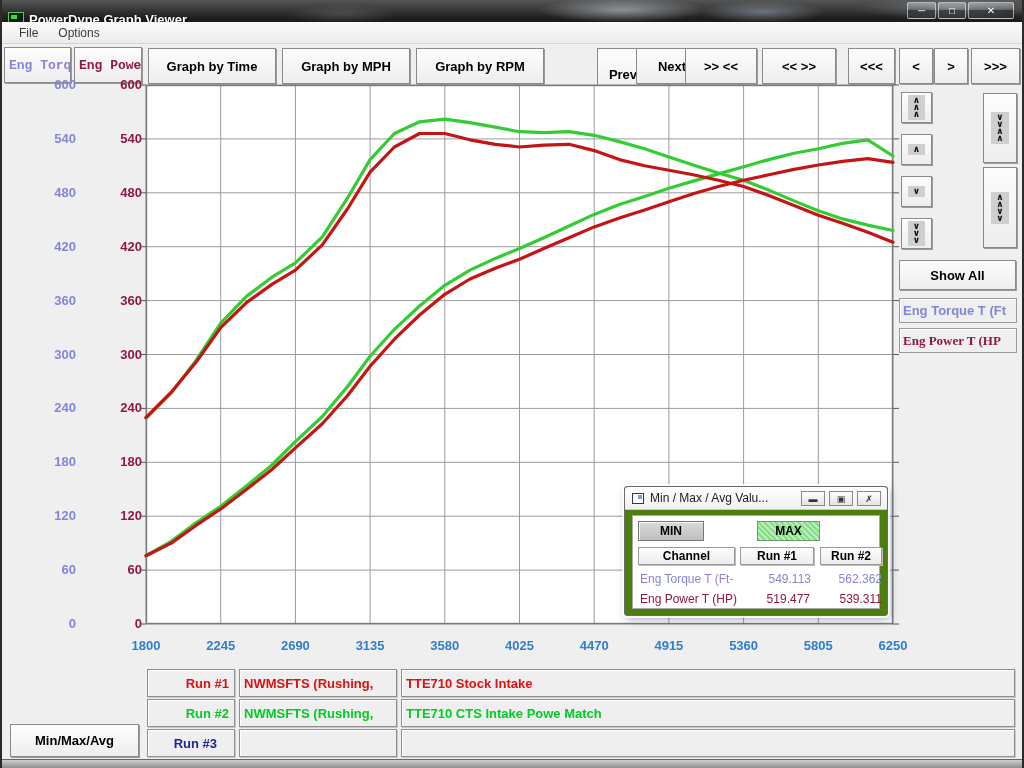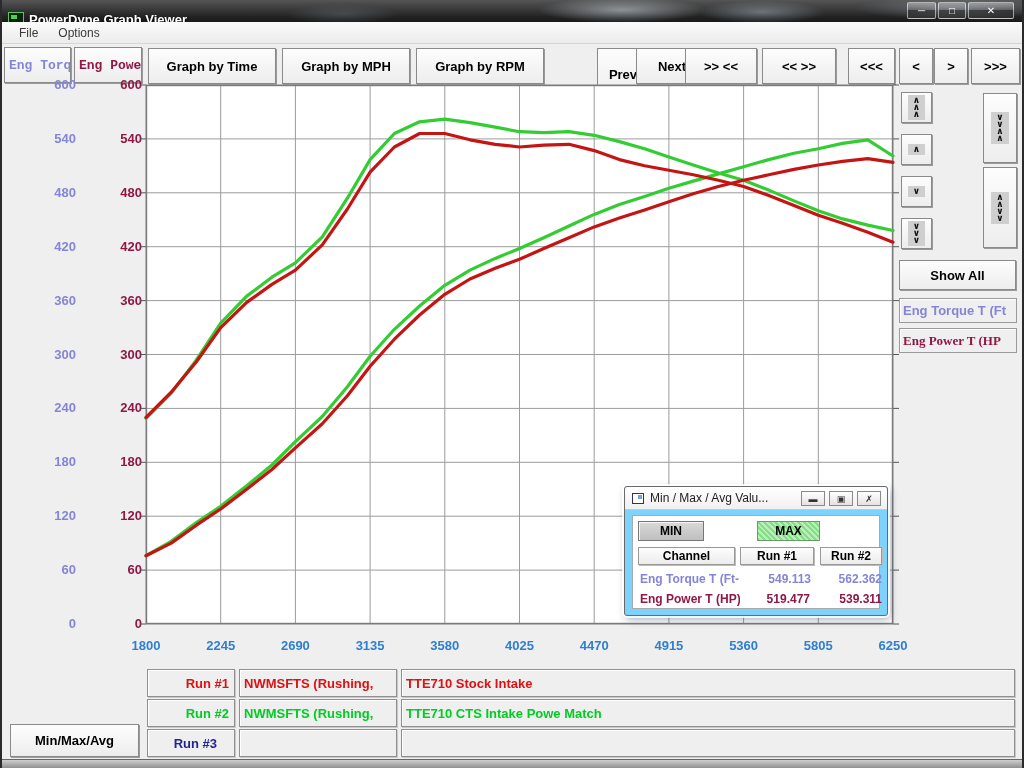--- a/index.html
+++ b/index.html
@@ -64,21 +64,21 @@
     white-space:nowrap; overflow:hidden; }
 
   
   .box { position:absolute; height:28px; background:#efefef;
     border:1px solid #8f8f8f; box-shadow:inset 1px 1px 0 #fff, 1px 1px 0 #c9c9c9;
     font-size:13px; font-weight:bold; display:flex; align-items:center;
     white-space:nowrap; overflow:hidden; }
 
   
   #minmax-win { position:absolute; left:622px; top:486px; width:264px; height:130px;
-    background:#7dd3fc; border:1px solid #6a6a6a; border-radius:3px;
+    background:#4d7c0f; border:1px solid #6a6a6a; border-radius:3px;
     box-shadow:0 0 0 2px rgba(255,255,255,.85), 2px 3px 8px rgba(40,60,90,.45); }
   #minmax-title { position:absolute; left:0; top:0; width:100%; height:23px;
     border-bottom:1px solid #c9c9c9; background:linear-gradient(180deg,#fff,#f0f0f0);
     display:flex; align-items:center; border-radius:3px 3px 0 0; }
   .mm-icon { width:12px; height:11px; margin:0 6px 0 7px; border:1px solid #335; background:#fff; position:relative; }
   .mm-icon::after { content:""; position:absolute; right:1px; top:1px; width:4px; height:4px; background:#7aa0d4; }
   #minmax-title .t { font-size:12px; color:#222; }
   .mm-btn { width:24px; height:15px; border:1px solid #8a8a8a; background:linear-gradient(180deg,#fff,#e3e3e3);
     font-size:9px; color:#333; display:flex; align-items:center; justify-content:center; margin-left:4px; }
   #minmax-body { position:absolute; left:7px; top:28px; right:7px; bottom:6px;
@@ -87,21 +87,21 @@
     background:linear-gradient(180deg,#d9d9d9,#bfbfbf); border:1px solid #777;
     box-shadow:inset 1px 1px 0 #f5f5f5; font-size:12px; font-weight:bold;
     display:flex; align-items:center; justify-content:center; }
   #mm-max { position:absolute; left:124px; top:5px; width:63px; height:20px;
     background:repeating-linear-gradient(45deg,#86de86 0 2px,#b9f0b9 2px 4px);
     border:1px solid #6a9a6a; font-size:12px; font-weight:bold;
     display:flex; align-items:center; justify-content:center; }
   .mm-head { position:absolute; top:31px; height:18px; background:linear-gradient(180deg,#fdfdfd,#ececec);
     border:1px solid #999; box-shadow:1px 1px 0 #bbb; font-size:12px; font-weight:bold;
     display:flex; align-items:center; justify-content:center; }
-  .mm-cell { position:absolute; font-size:12px; font-weight:bold; white-space:nowrap; overflow:hidden; }
+  .mm-cell { position:absolute; font-size:12px; font-weight:normal; white-space:nowrap; overflow:hidden; }
   .mm-row-torque { color:#8585d6; }
   .mm-row-power  { color:#911744; }
 
   
   #frame-bottom { position:absolute; left:0; bottom:0; width:100%; height:9px;
     background:linear-gradient(180deg,#cfcfcf,#8f8f8f); border-top:1px solid #666; }
 </style>
 </head>
 <body>
 

